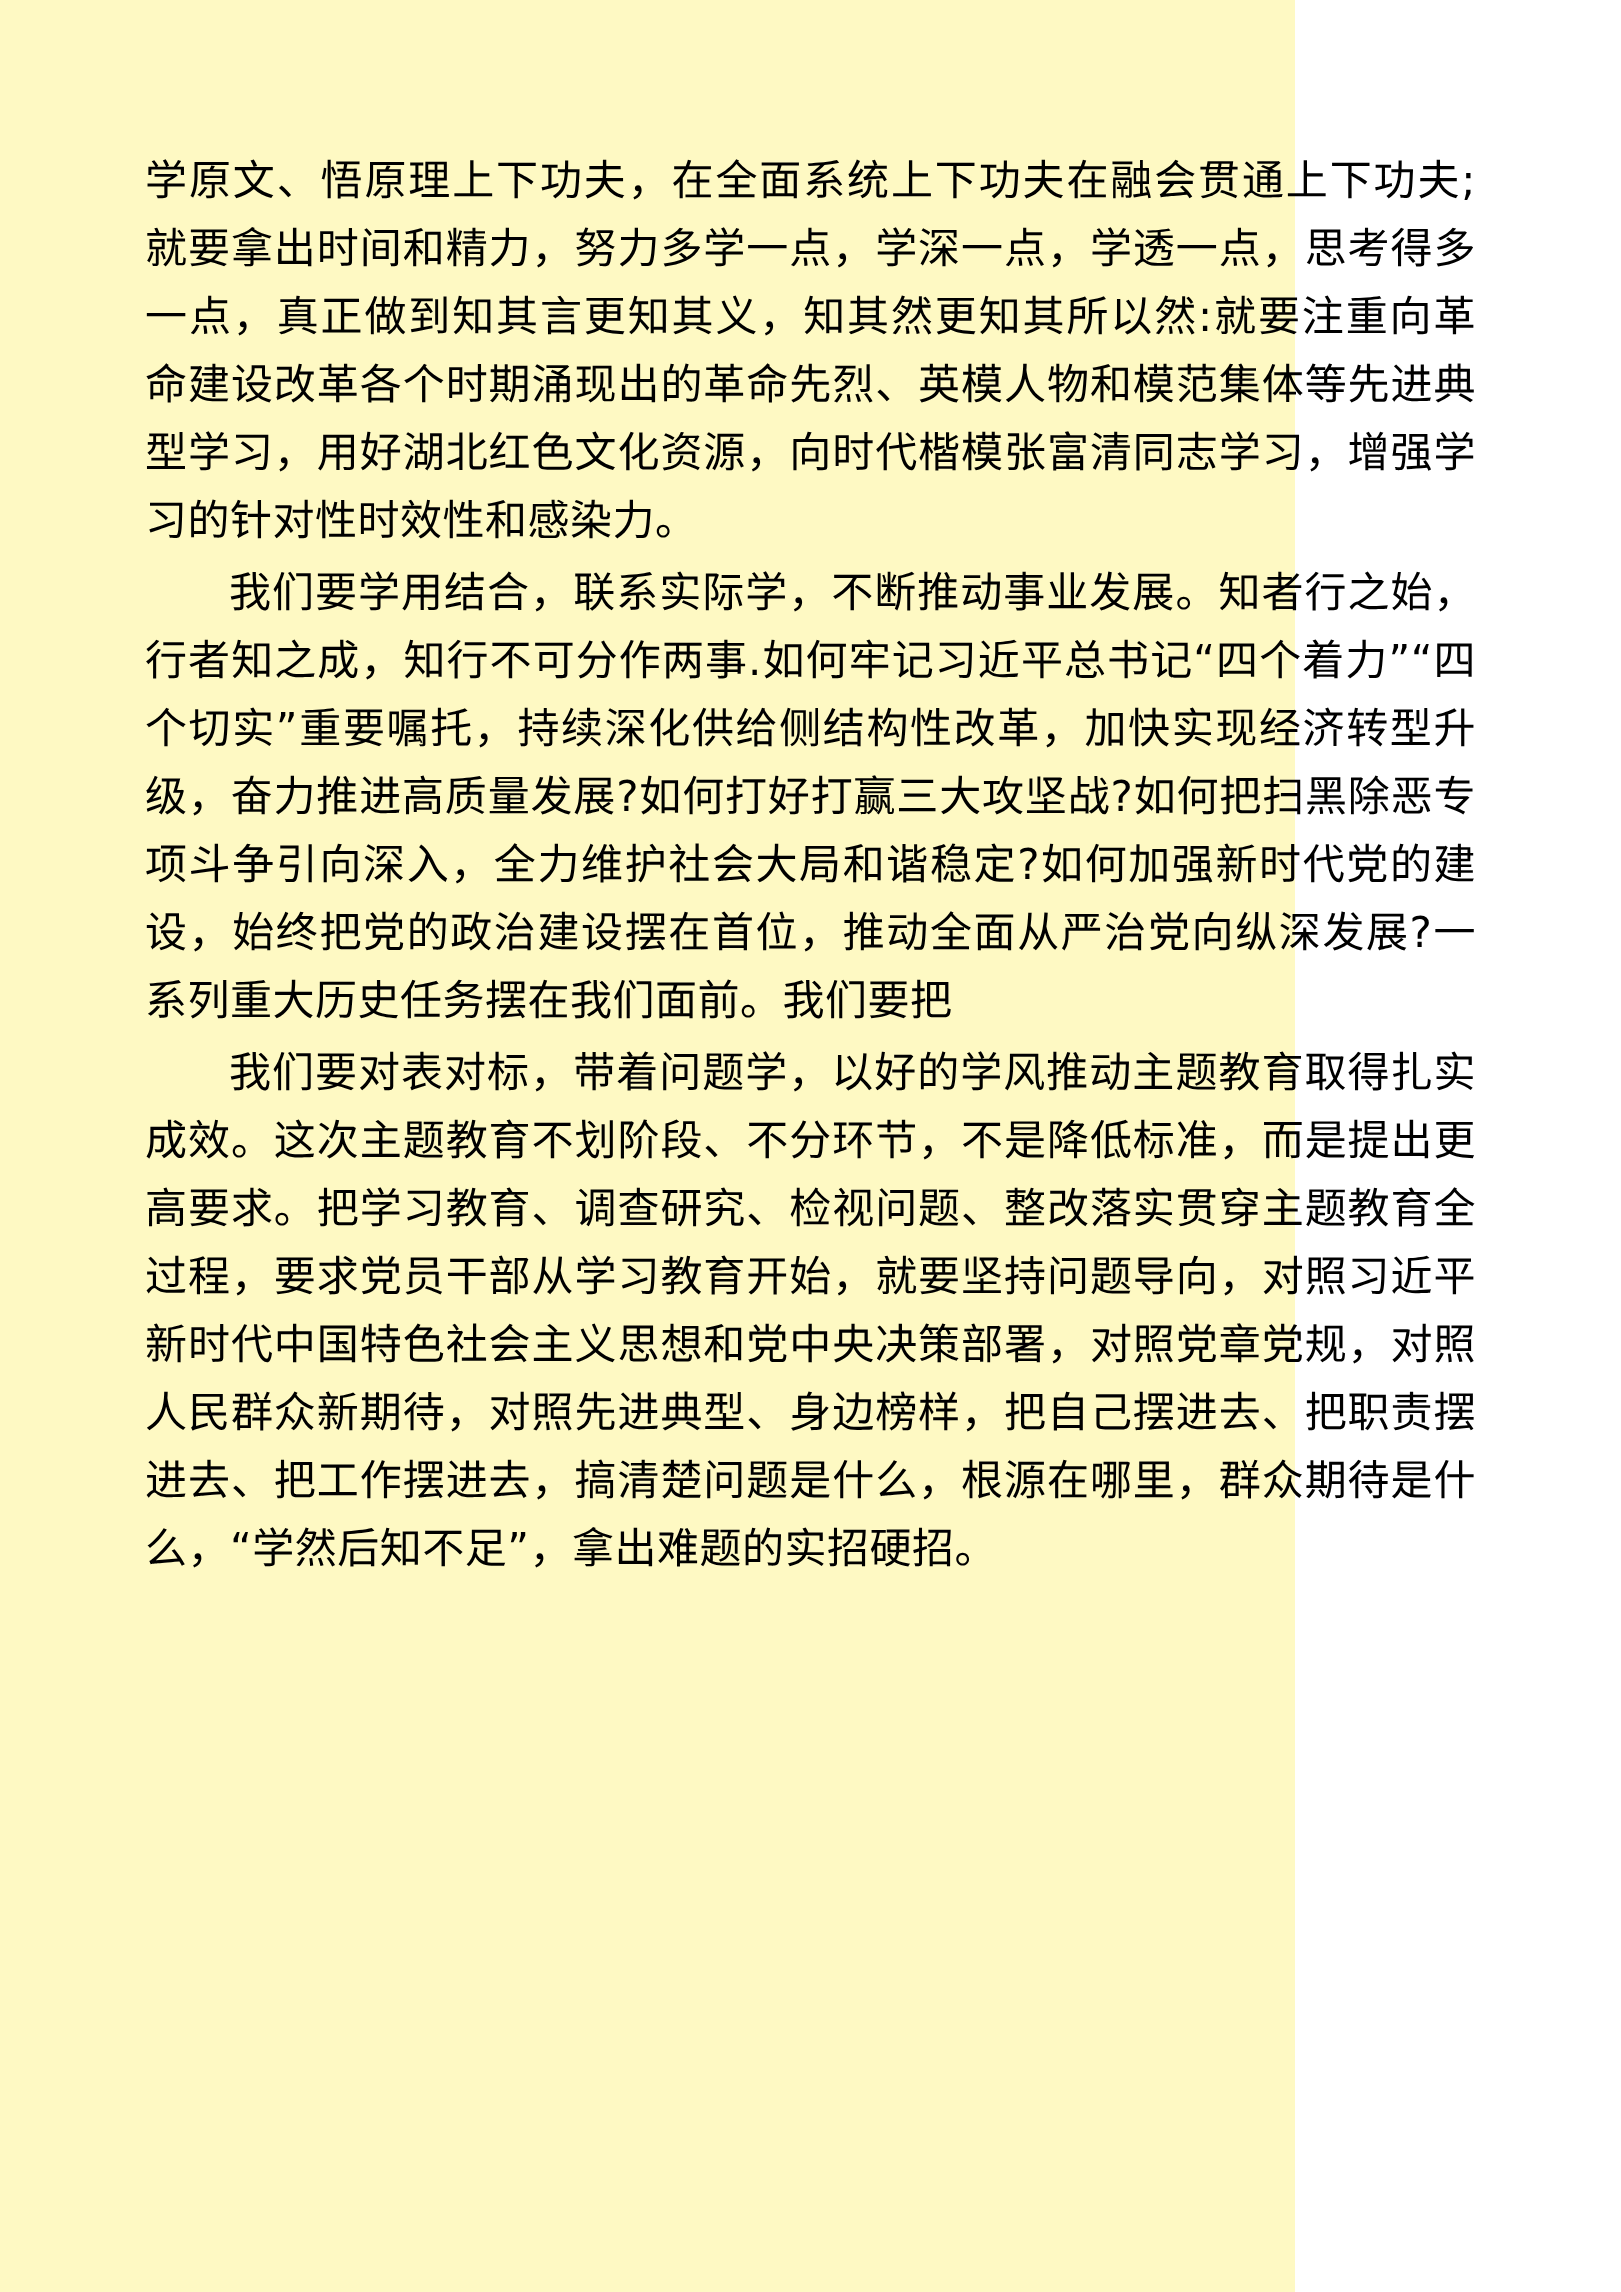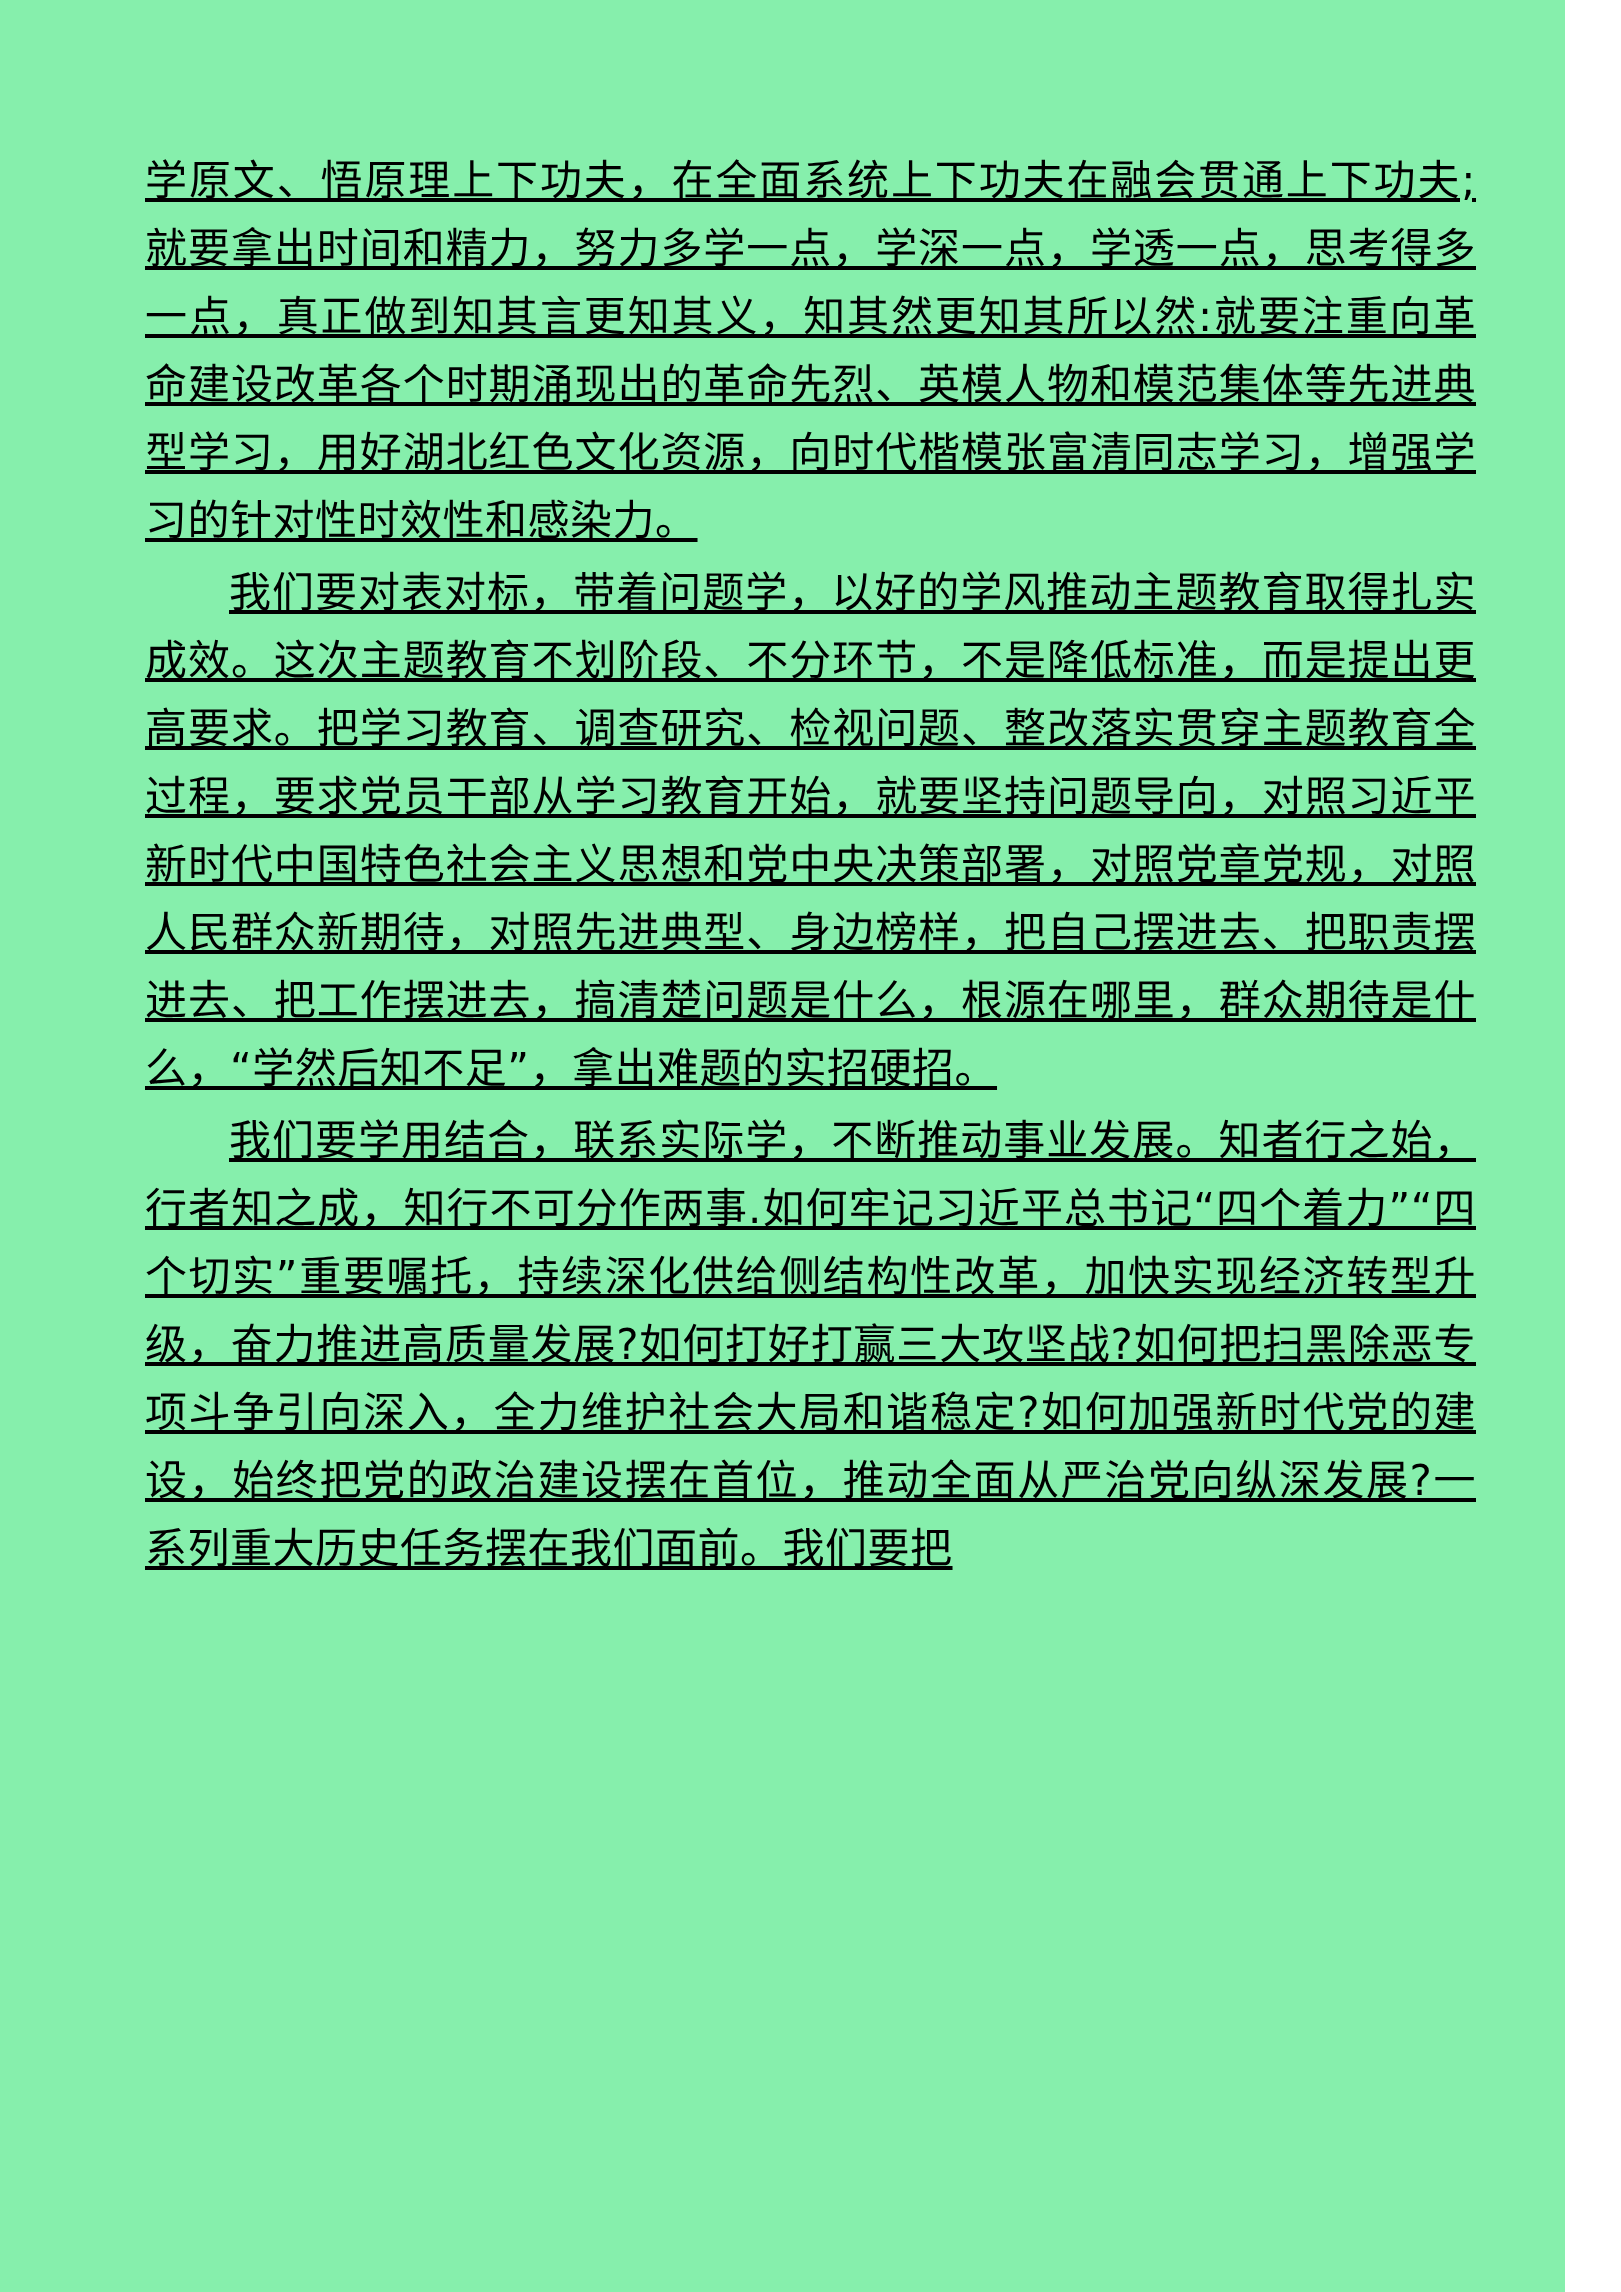--- a/index.html
+++ b/index.html
@@ -8,26 +8,25 @@
     background: #ffffff;
   }
   body {
     width: 1621px;
     height: 2293px;
     font-family: "DejaVu Sans", "Liberation Sans", sans-serif;
     color: #000000;
   }
   .page {
     position: relative;
-    width: 1565px;
+    width: 1295px;
     height: 2293px;
-    background: #86efac;
+    background: #fef9c3;
     box-sizing: border-box;
     padding: 147px 145px 118px 145px;
-    text-decoration: underline;
   }
   .doc-body {
     width: 1331px;
   }
   .para {
     font-size: 42px;
     line-height: 1.62;
     letter-spacing: 0.5px;
     text-align: justify;
     text-justify: inter-ideograph;
@@ -37,17 +36,17 @@
   .indent {
     text-indent: 2em;
   }
 </style>
 </head>
 <body>
 
 <div class="page">
   <div class="doc-body">
     <p class="para">学原文、悟原理上下功夫，在全面系统上下功夫在融会贯通上下功夫;就要拿出时间和精力，努力多学一点，学深一点，学透一点，思考得多一点，真正做到知其言更知其义，知其然更知其所以然:就要注重向革命建设改革各个时期涌现出的革命先烈、英模人物和模范集体等先进典型学习，用好湖北红色文化资源，向时代楷模张富清同志学习，增强学习的针对性时效性和感染力。</p>
+    <p class="para indent">我们要学用结合，联系实际学，不断推动事业发展。知者行之始，行者知之成，知行不可分作两事.如何牢记习近平总书记“四个着力”“四个切实”重要嘱托，持续深化供给侧结构性改革，加快实现经济转型升级，奋力推进高质量发展?如何打好打赢三大攻坚战?如何把扫黑除恶专项斗争引向深入，全力维护社会大局和谐稳定?如何加强新时代党的建设，始终把党的政治建设摆在首位，推动全面从严治党向纵深发展?一系列重大历史任务摆在我们面前。我们要把</p>
     <p class="para indent">我们要对表对标，带着问题学，以好的学风推动主题教育取得扎实成效。这次主题教育不划阶段、不分环节，不是降低标准，而是提出更高要求。把学习教育、调查研究、检视问题、整改落实贯穿主题教育全过程，要求党员干部从学习教育开始，就要坚持问题导向，对照习近平新时代中国特色社会主义思想和党中央决策部署，对照党章党规，对照人民群众新期待，对照先进典型、身边榜样，把自己摆进去、把职责摆进去、把工作摆进去，搞清楚问题是什么，根源在哪里，群众期待是什么，“学然后知不足”，拿出难题的实招硬招。</p>
-    <p class="para indent">我们要学用结合，联系实际学，不断推动事业发展。知者行之始，行者知之成，知行不可分作两事.如何牢记习近平总书记“四个着力”“四个切实”重要嘱托，持续深化供给侧结构性改革，加快实现经济转型升级，奋力推进高质量发展?如何打好打赢三大攻坚战?如何把扫黑除恶专项斗争引向深入，全力维护社会大局和谐稳定?如何加强新时代党的建设，始终把党的政治建设摆在首位，推动全面从严治党向纵深发展?一系列重大历史任务摆在我们面前。我们要把</p>
   </div>
 </div>
 
 
 </body></html>

